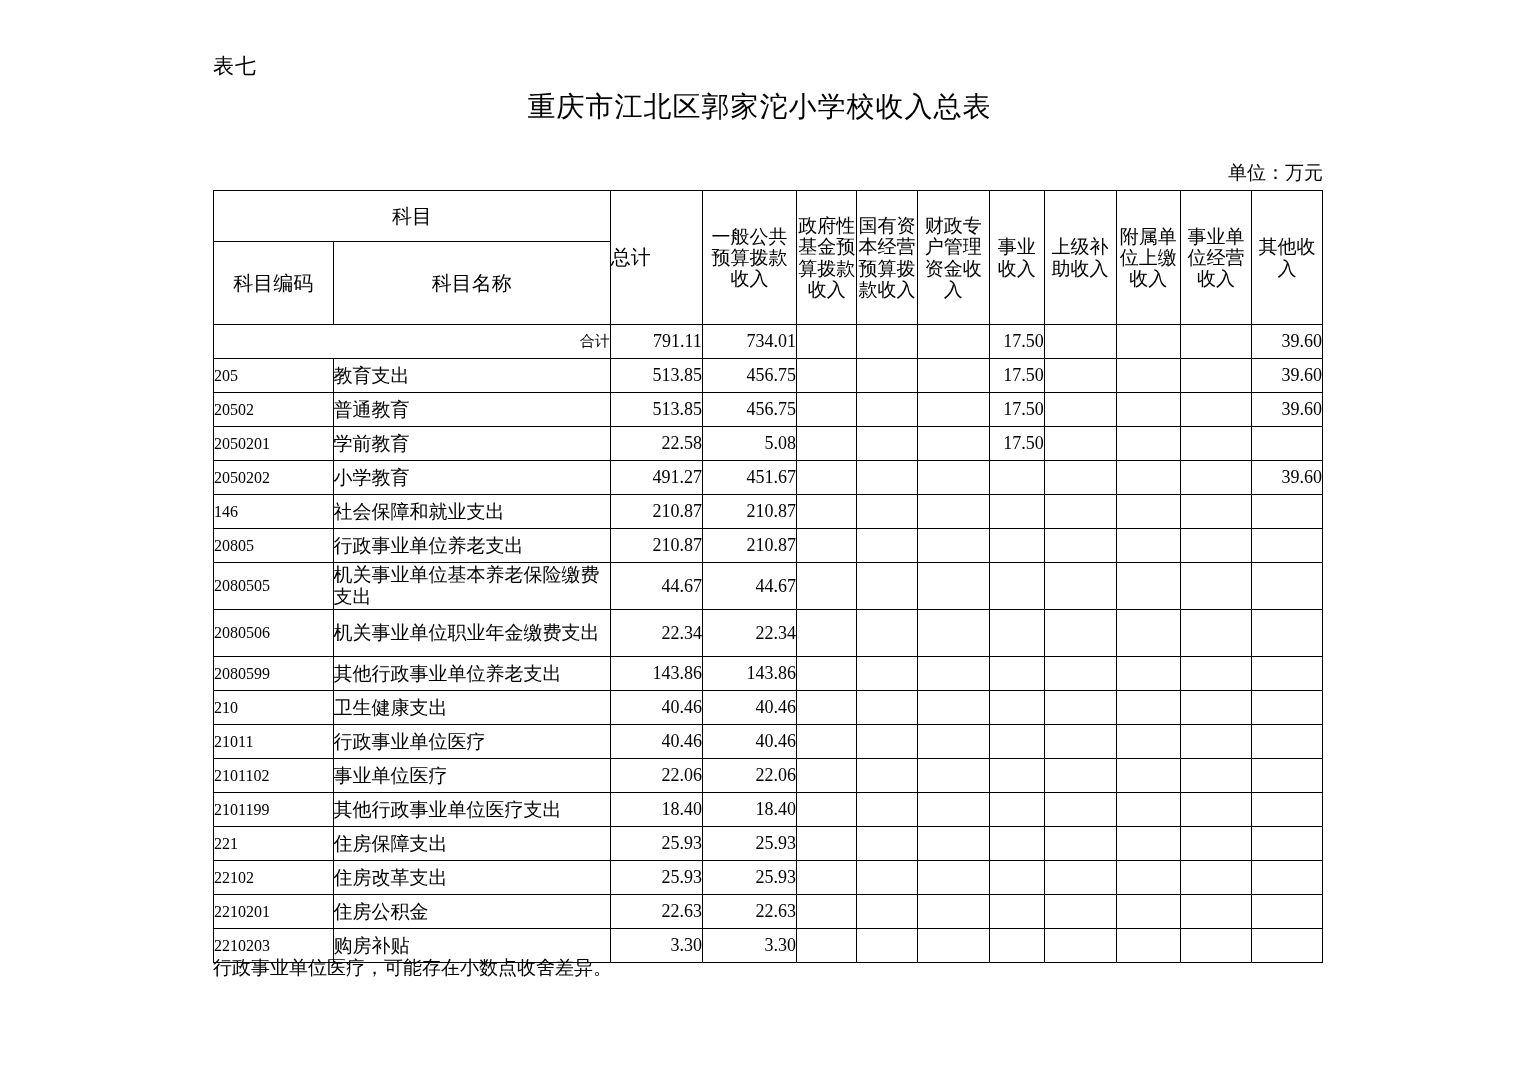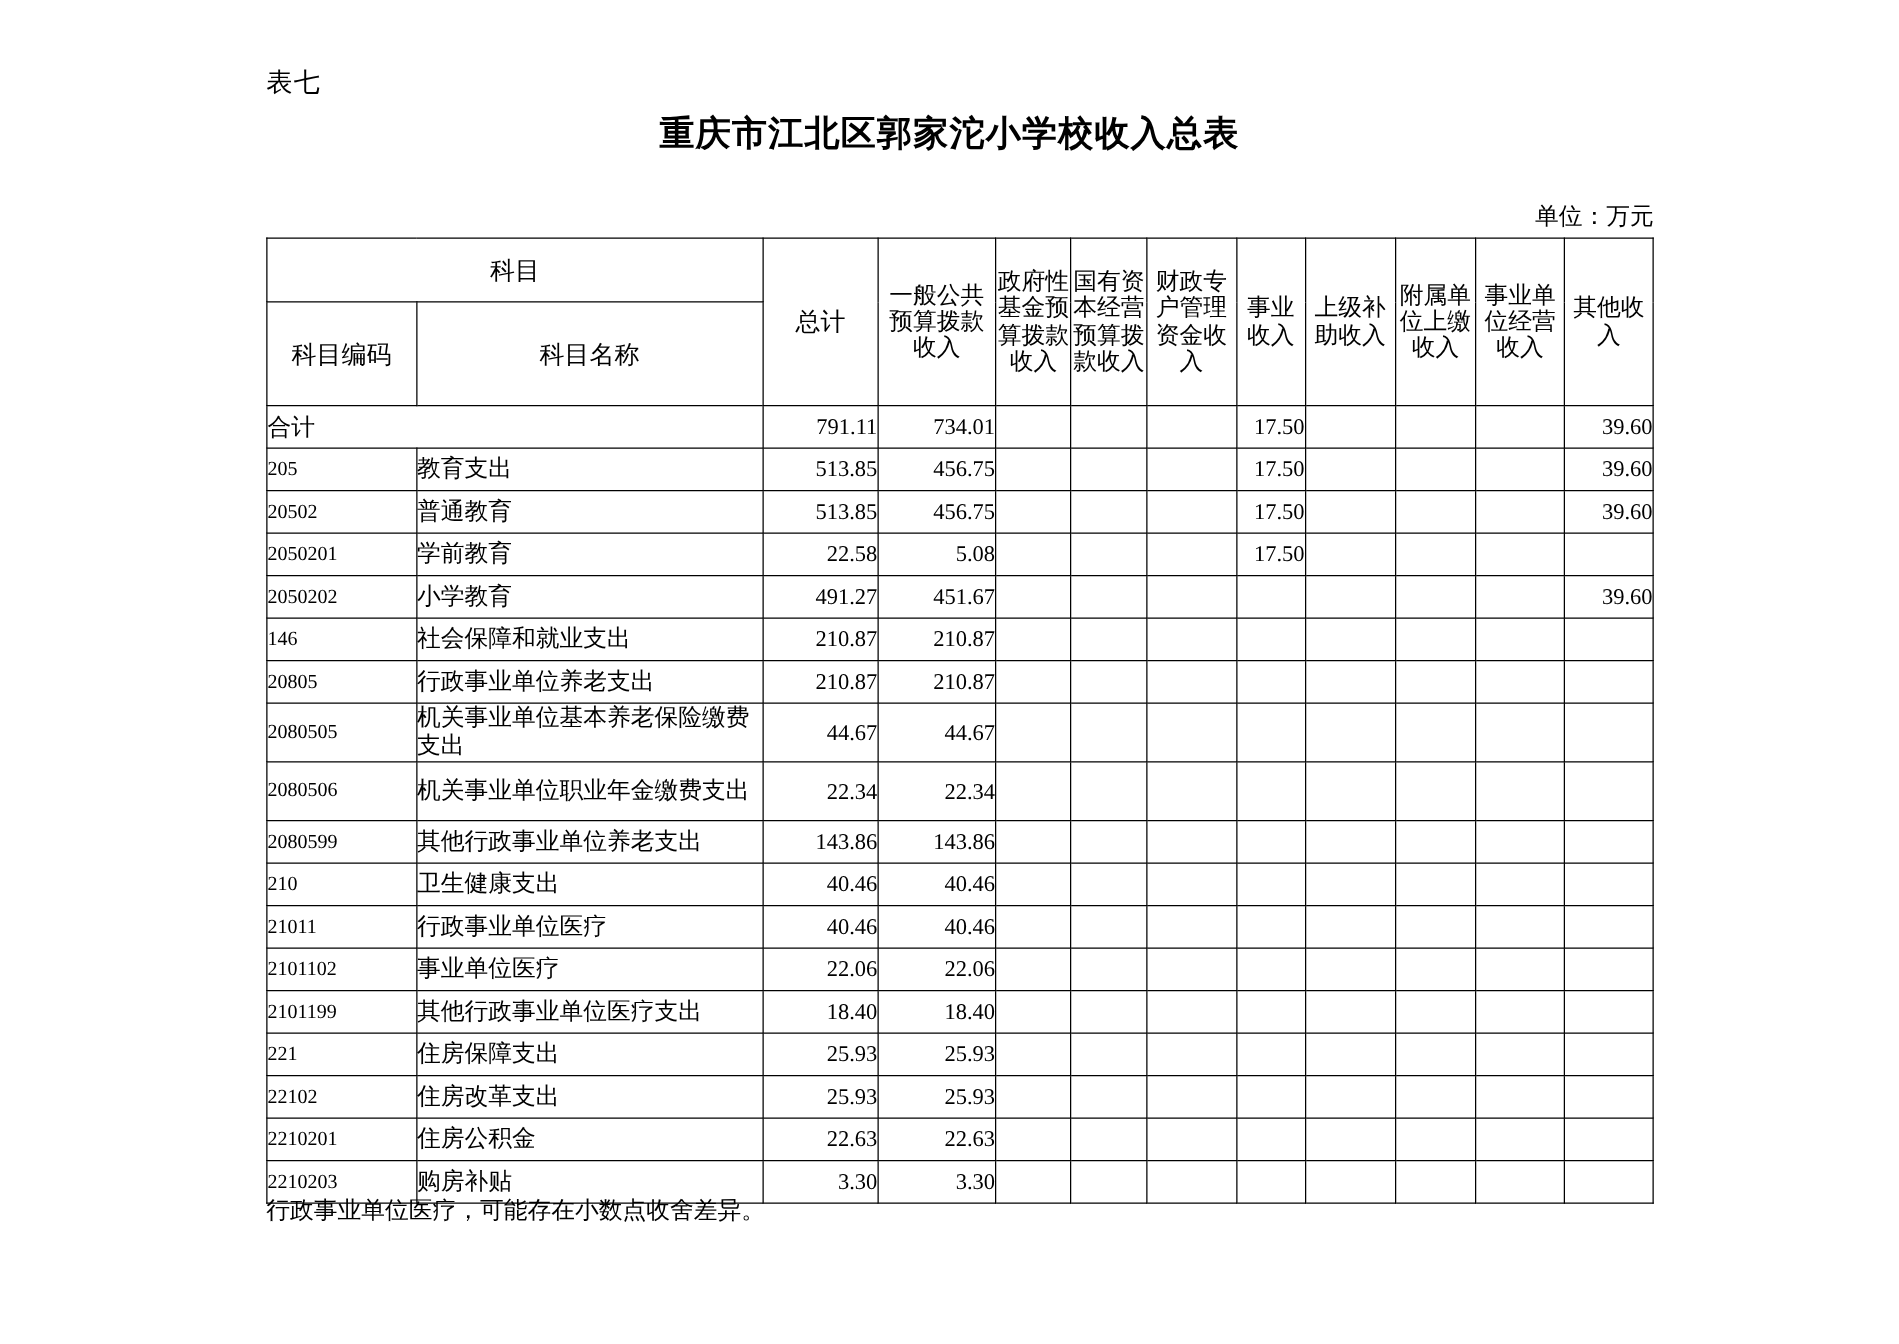--- a/index.html
+++ b/index.html
@@ -28,21 +28,21 @@
     font-size: 21px;
     letter-spacing: 1px;
   }
   .doc-title {
     position: absolute;
     left: 0;
     right: 0;
     top: 88px;
     text-align: center;
     font-size: 28px;
-    font-weight: bold;
+    font-weight: normal;
     letter-spacing: 1px;
   }
   .unit-note {
     position: absolute;
     right: 196px;
     top: 160px;
     font-size: 19px;
   }
   table.main {
     position: absolute;
@@ -70,26 +70,25 @@
     line-height: 1.12;
     padding: 2px 4px;
     word-break: break-all;
   }
   .hdr-code, .hdr-name {
     text-align: center;
     font-size: 20px;
     height: 82px;
   }
   .hdr-total {
-    text-align: center;
     font-size: 20px;
   }
   .row-total-label {
-    text-align: left;
-    font-size: 19px;
+    text-align: right;
+    font-size: 15px;
   }
   td.code {
     font-size: 16px;
     text-align: left;
     white-space: nowrap;
     padding: 4px 0 4px 0;
   }
   td.name {
     font-size: 19px;
     text-align: left;

